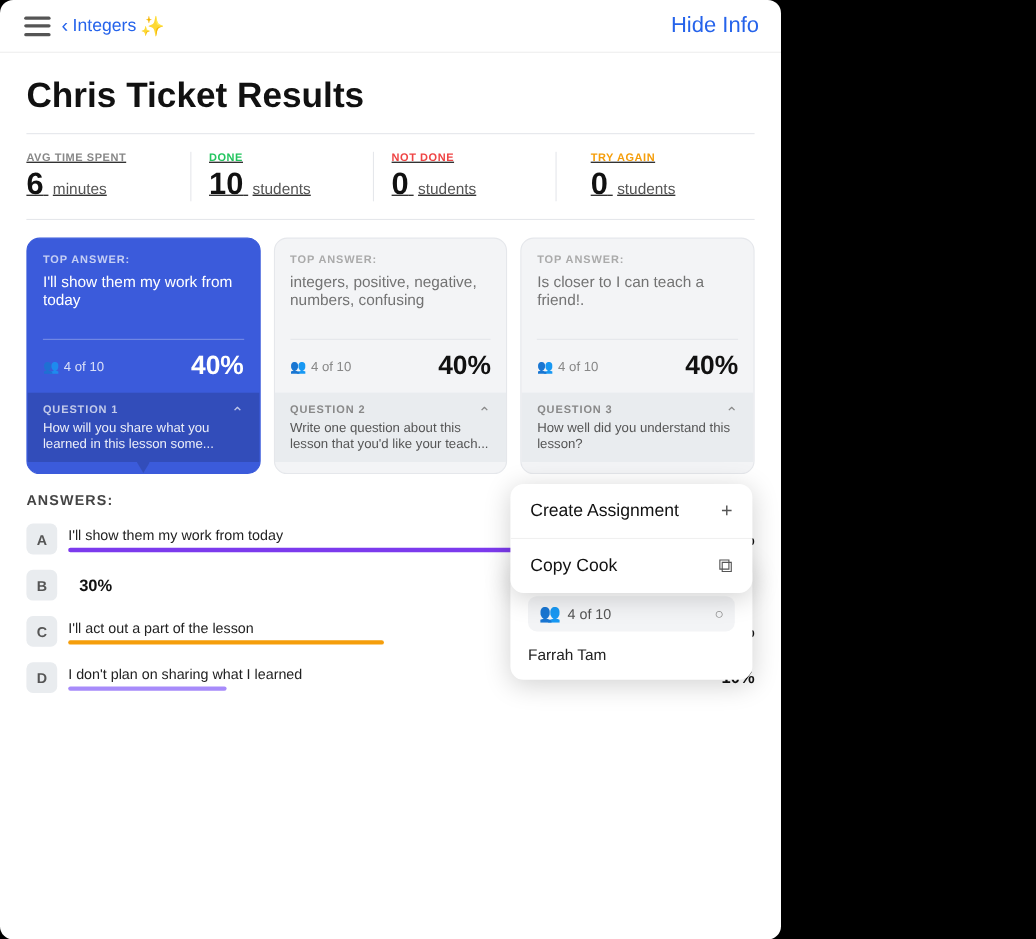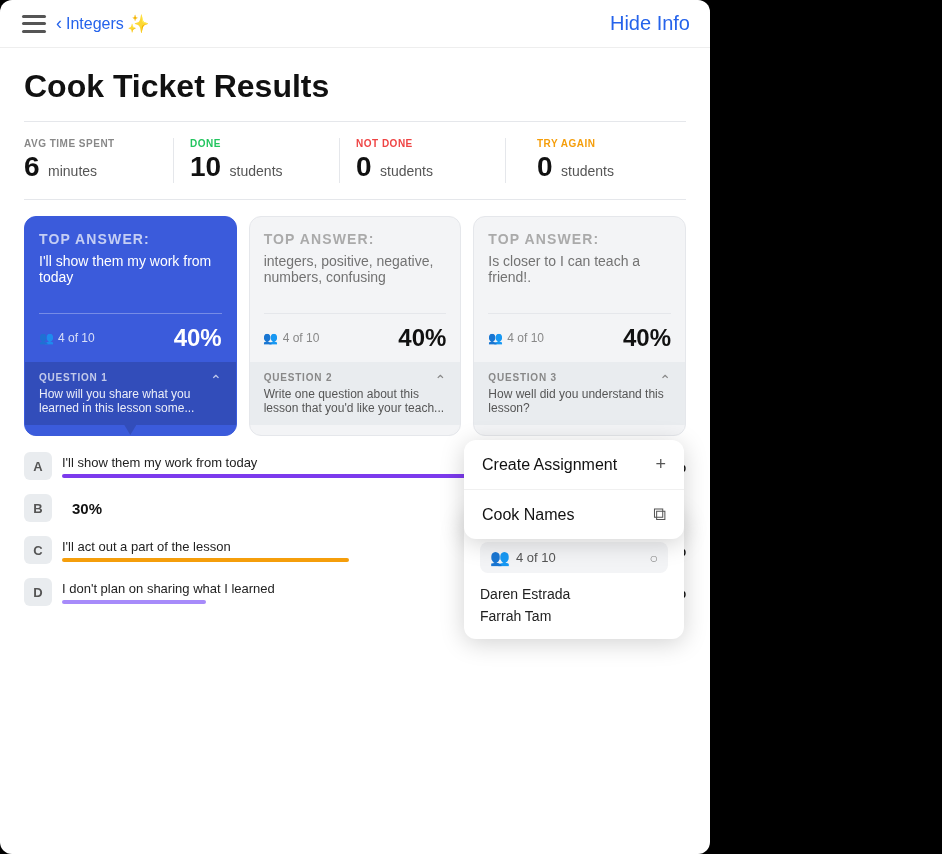--- a/index.html
+++ b/index.html
@@ -79,20 +79,21 @@
     }
     .divider {
       height: 1px;
       background: #e5e7eb;
       margin: 12px 0;
     }
     .stats-row {
       display: flex;
       gap: 0px;
       margin: 16px 0;
+      text-decoration: underline;
     }
     .stat-item {
       flex: 1;
       padding-right: 16px;
       border-right: 1px solid #e5e7eb;
       margin-right: 16px;
     }
     .stat-item:last-child {
       border-right: none;
       margin-right: 0;
@@ -137,21 +138,21 @@
       border-color: #3b5bdb;
     }
     .answer-card.gray {
       background: #f3f4f6;
       border-color: #e5e7eb;
     }
     .card-top {
       padding: 14px 14px 0 14px;
     }
     .card-label {
-      font-size: 14px;
+      font-size: 10px;
       font-weight: 600;
       letter-spacing: 0.08em;
       color: #aaa;
       margin-bottom: 6px;
     }
     .answer-card.blue .card-label { color: rgba(255,255,255,0.7); }
     .card-answer-text {
       font-size: 14px;
       font-weight: 500;
       color: #737373;
@@ -353,21 +354,21 @@
       <a class="back-link">
         <span class="chevron-left">‹</span>
         <span>Integers</span>
         <span class="sparkle">✨</span>
       </a>
     </div>
     <button class="hide-info-btn">Hide Info</button>
   </div>
 
   <div class="content">
-    <h1 class="page-title">Cook Ticket Results</h1>
+    <h1 class="page-title">Chris Ticket Results</h1>
     <div class="divider"></div>
 
     <div class="stats-row">
       <div class="stat-item">
         <div class="stat-label">AVG TIME SPENT</div>
         <div>
           <span class="stat-value">6</span>
           <span class="stat-unit">minutes</span>
         </div>
       </div>
@@ -454,20 +455,21 @@
         </div>
         <div class="card-bottom">
           <div class="card-q-label">QUESTION 3</div>
           <div class="card-q-text">How well did you understand this lesson?</div>
           <span class="card-chevron">⌃</span>
         </div>
       </div>
     </div>
 
     <div class="answers-section">
+      <div class="answers-title">ANSWERS:</div>
 
       <div class="answer-row">
         <div class="answer-letter">A</div>
         <div class="answer-bar-area">
           <div class="answer-text">I'll show them my work from today</div>
           <div class="bar purple"></div>
         </div>
         <div class="answer-pct">40%</div>
       </div>
 
@@ -496,29 +498,28 @@
     </div>
   </div>
 </div>
 
 <div class="popup-menu">
   <div class="popup-item">
     <span>Create Assignment</span>
     <span class="popup-icon">+</span>
   </div>
   <div class="popup-item">
-    <span>Cook Names</span>
+    <span>Copy Cook</span>
     <span class="popup-icon">⧉</span>
   </div>
 </div>
 
 <div class="students-panel">
   <div class="students-title">STUDENTS:</div>
   <div class="students-count-row">
     <span>👥</span>
     <span class="students-count-text">4 of 10</span>
     <span class="students-count-icon">○</span>
   </div>
   <div>
-    <div class="student-name">Daren Estrada</div>
     <div class="student-name">Farrah Tam</div>
   </div>
 </div>
 
 </body></html>

